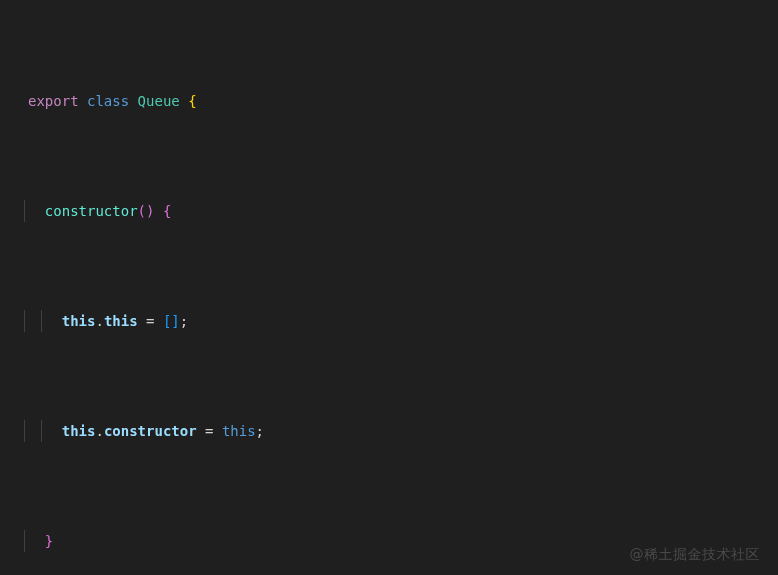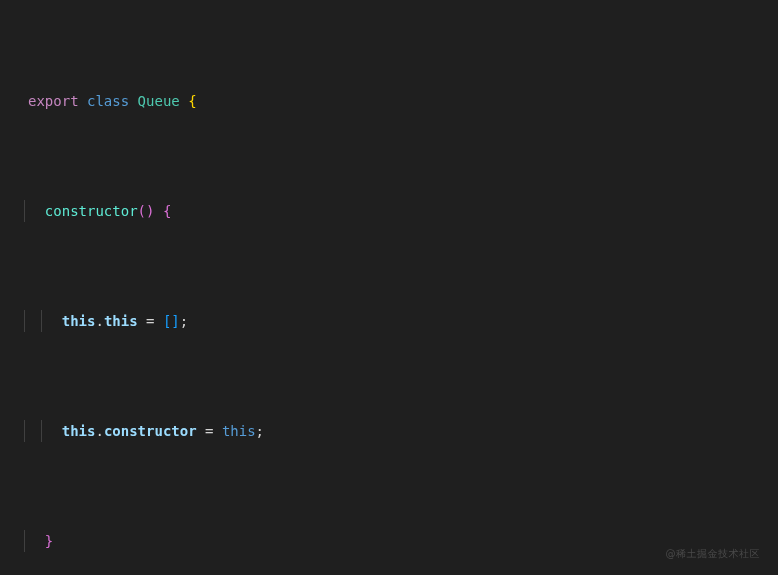--- a/index.html
+++ b/index.html
@@ -53,21 +53,21 @@
   .p1       { color: #ffd700; }  
   .p2       { color: #da70d6; }  
   .p3       { color: #179fff; }  
 
   #watermark {
     position: absolute;
     right: 18px;
     bottom: 10px;
     color: #4a4a4a;
     font-family: "DejaVu Sans", "Liberation Sans", sans-serif;
-    font-size: 10px;
+    font-size: 14px;
     letter-spacing: 0.5px;
     user-select: none;
   }
 </style>
 </head>
 <body>
 
 <div id="editor">
 
   <div id="code">

